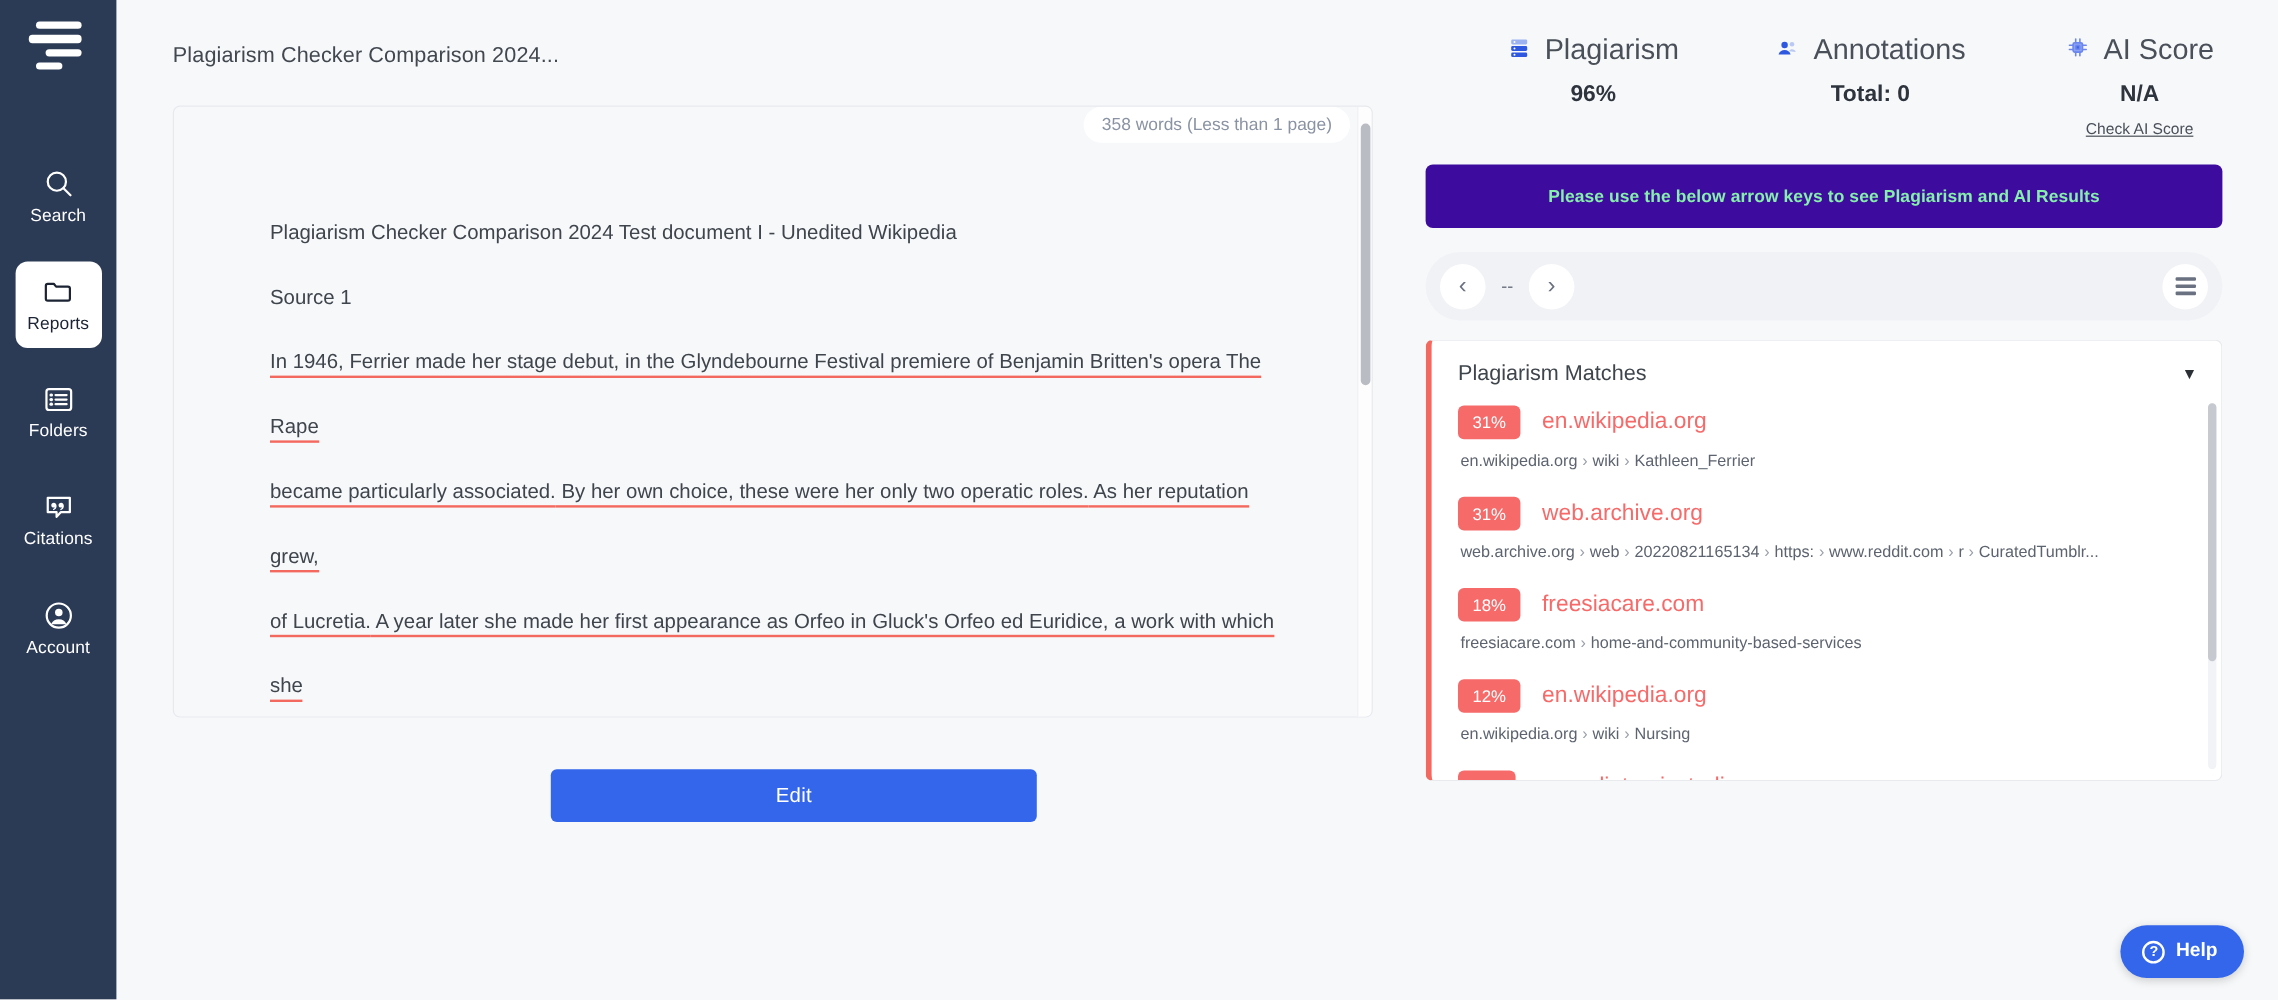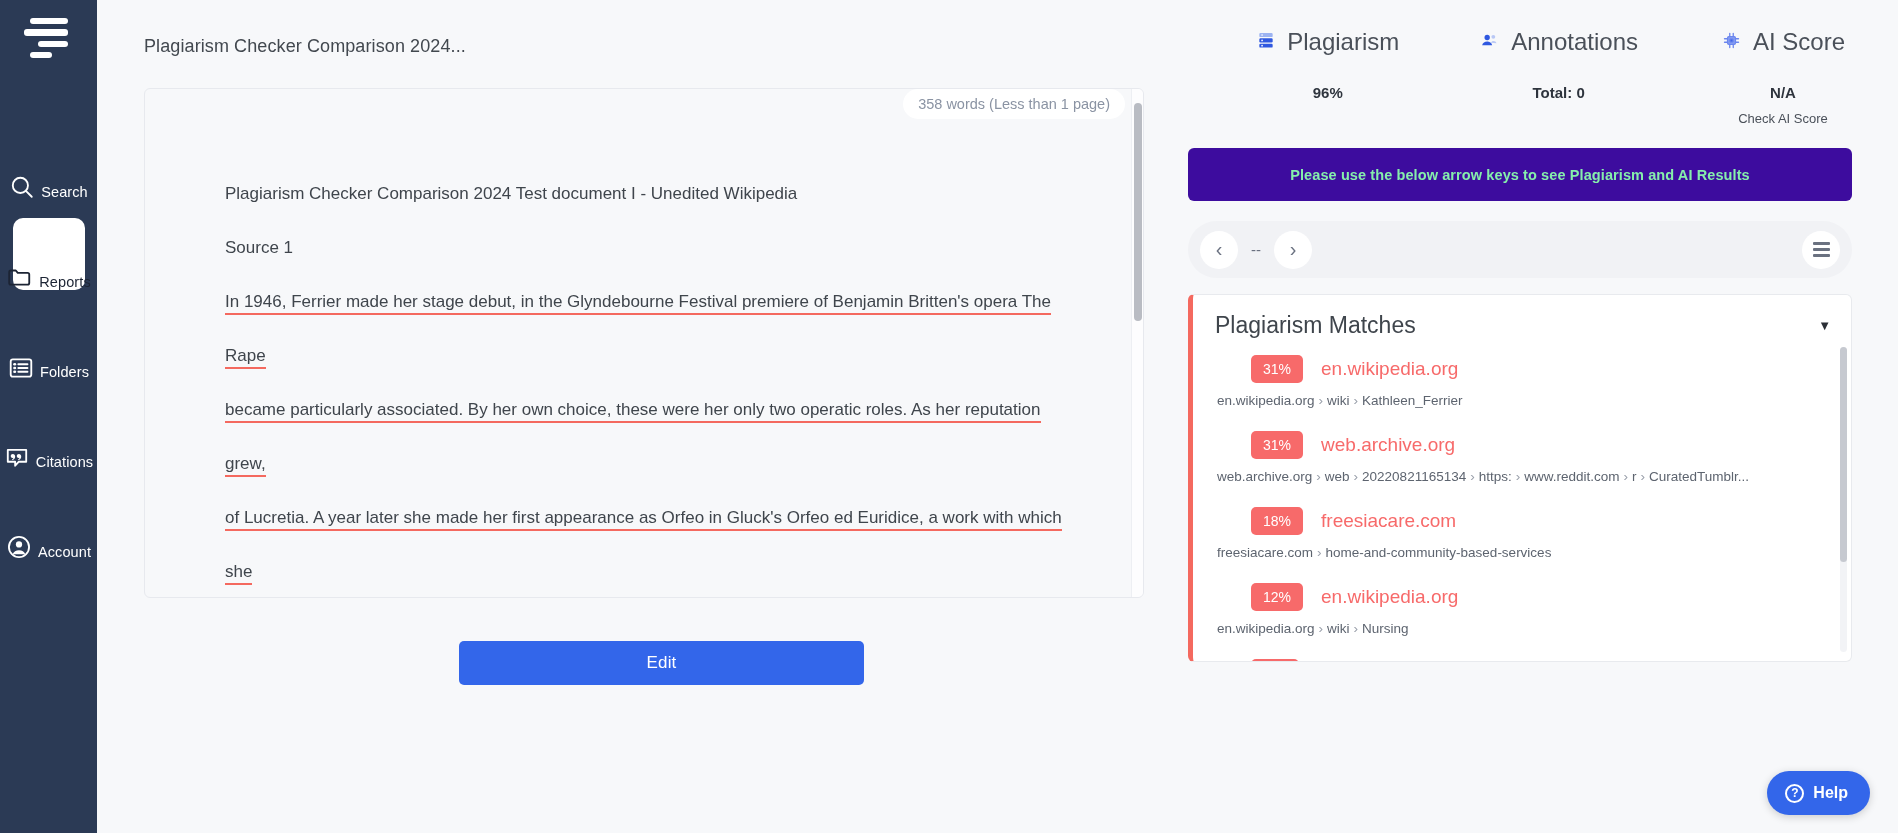--- a/index.html
+++ b/index.html
@@ -22,21 +22,21 @@
   .logo { width: 46px; height: 40px; margin-bottom: 70px; margin-right: 4px;
           display: flex; flex-direction: column; justify-content: center; gap: 5px; }
   .logo i { display:block; height: 7px; border-radius: 3px; background: #ffffff; }
   .logo i:nth-child(1){ width: 38px; margin-left: 6px; }
   .logo i:nth-child(2){ width: 44px; margin-left: 0px; }
   .logo i:nth-child(3){ width: 30px; margin-left: 14px; }
   .logo i:nth-child(4){ width: 22px; margin-left: 6px; }
 
   .nav-item {
     width: 72px; height: 72px; border-radius: 10px;
-    display: flex; flex-direction: row; align-items: flex-end; justify-content: center;
+    display: flex; flex-direction: column; align-items: center; justify-content: center;
     gap: 6px; margin-bottom: 18px; cursor: pointer;
     color: #ffffff;
   }
   .nav-item.active { background: #ffffff; color: #1c2434; }
   .nav-item .nav-label { font-size: 14.5px; letter-spacing: .1px; }
   .nav-item svg { display: block; }
 
   
   .main {
     flex: 1 1 auto; position: relative; height: 833px; padding-left: 47px; padding-top: 0;
@@ -88,22 +88,22 @@
     position: absolute; top: 0; right: 0; width: 710px; height: 833px;
     padding: 0 46px 0 0;
   }
   .stats {
     display: flex; align-items: flex-start; justify-content: flex-end;
     gap: 80px; padding-top: 28px; padding-right: 4px;
   }
   .stat { display: flex; flex-direction: column; align-items: center; min-width: 130px; }
   .stat-top { display: flex; align-items: center; gap: 11px; }
   .stat-label { font-size: 24px; color: #4a5059; }
-  .stat-value { font-size: 15px; color: #2e343d; font-weight: bold; margin-top: 28px; }
-  .stat-link { font-size: 13px; color: #4a5059; margin-top: 10px; cursor: pointer; }
+  .stat-value { font-size: 19px; color: #2e343d; font-weight: bold; margin-top: 12px; }
+  .stat-link { font-size: 13px; color: #4a5059; text-decoration: underline; margin-top: 10px; cursor: pointer; }
 
   .banner {
     margin-top: 22px;
     height: 53px; background: #3d0c9e; border-radius: 6px;
     display: flex; align-items: center; justify-content: center;
     color: #86efac; font-size: 14.5px; font-weight: bold; letter-spacing: .1px;
   }
 
   .navbar {
     margin-top: 20px; height: 57px; background: #f1f2f5;
@@ -128,26 +128,26 @@
   .panel {
     margin-top: 16px; background: #ffffff;
     border: 1px solid #e8eaee; border-left: 5px solid #f4695f;
     border-radius: 6px; position: relative; overflow: hidden;
   }
   .panel.plag { height: 368px; }
   .panel-head {
     display: flex; align-items: center; justify-content: space-between;
     padding: 17px 20px 12px 22px;
   }
-  .panel-title { font-size: 23px; color: #3f454c; }
+  .panel-title { font-size: 18px; color: #3f454c; }
   .caret { font-size: 13px; color: #2b2f36; cursor: pointer; line-height: 1; }
 
   .match-list { padding: 4px 20px 0 22px; position: relative; height: 310px; }
   .match { margin-bottom: 23px; }
-  .match-top { display: flex; align-items: center; gap: 18px; margin-left: 36px; }
+  .match-top { display: flex; align-items: center; gap: 18px; }
   .pct {
     background: #f76a6a; color: #ffffff; font-size: 14px;
     padding: 6px 12px; border-radius: 5px; min-width: 48px; text-align: center;
   }
   .dom { color: #f76a6a; font-size: 19px; cursor: pointer; }
   .path { font-size: 13.5px; color: #5d646f; margin-top: 10px; margin-left: 2px; }
   .path .sep { color: #9aa0ab; padding: 0 4px; }
 
   .panel-scroll {
     position: absolute; top: 52px; right: 4px; width: 7px; height: 305px;

